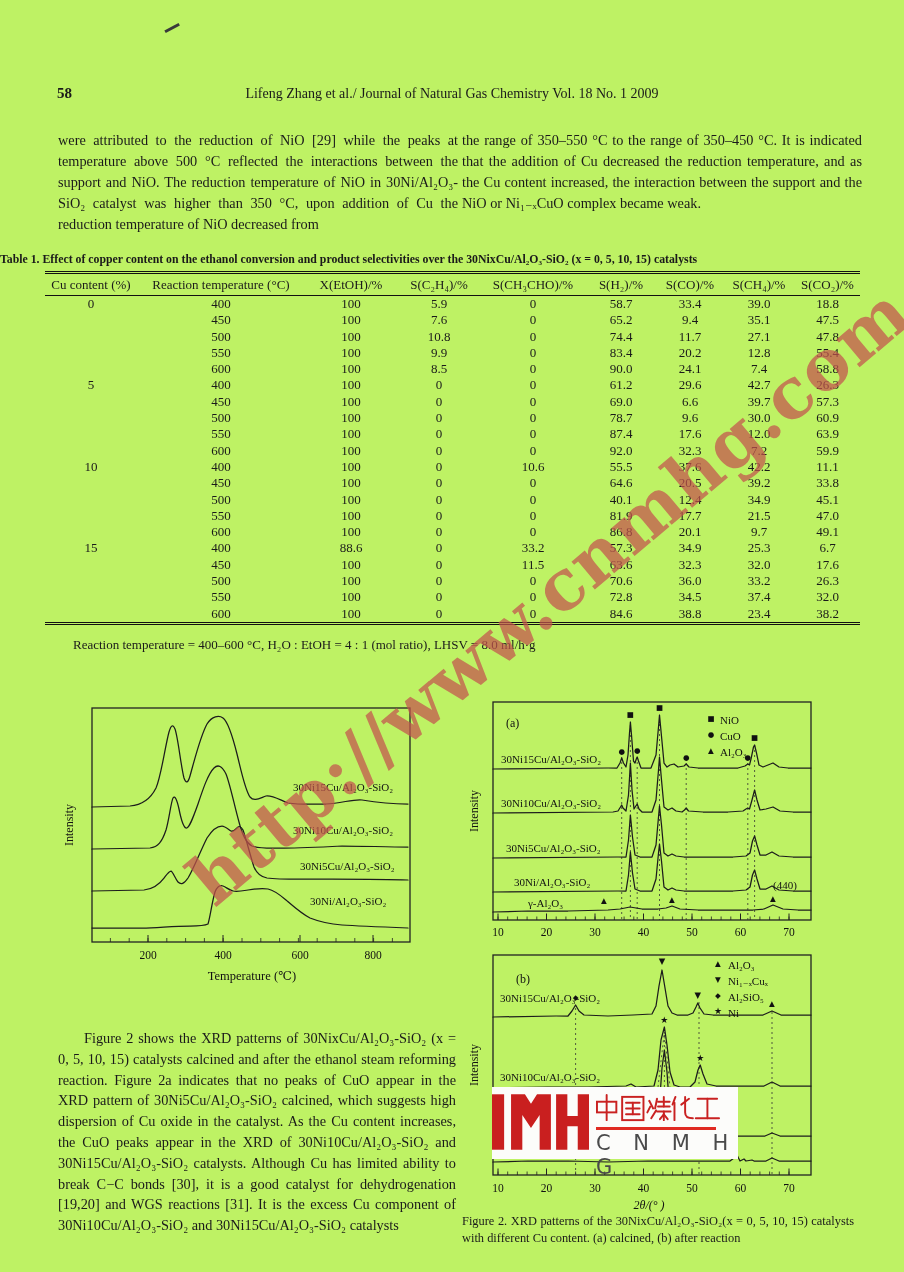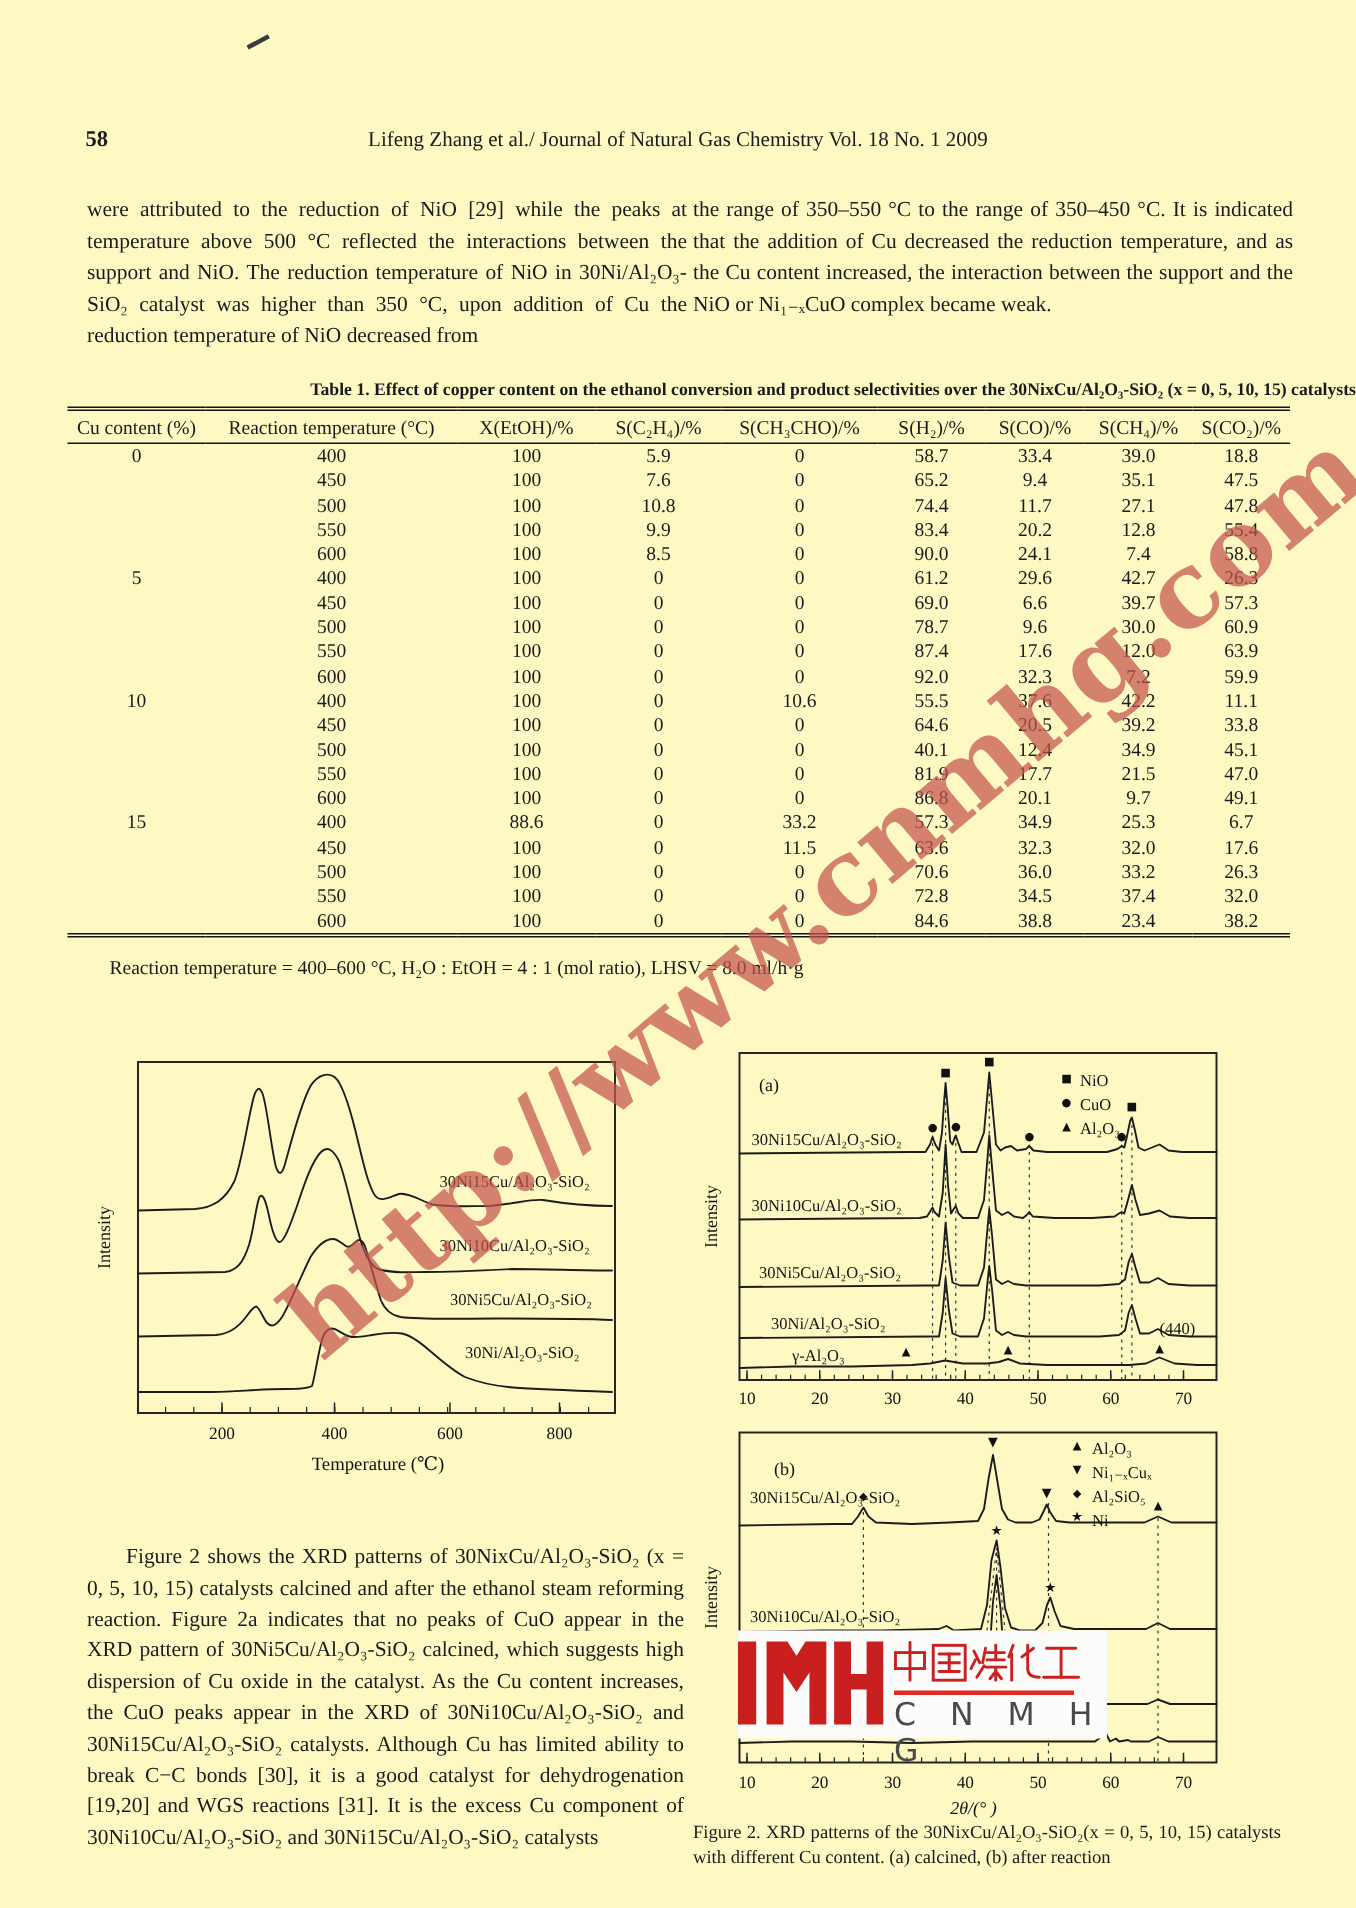--- a/index.html
+++ b/index.html
@@ -1,22 +1,22 @@
 <!DOCTYPE html>
 <html><head>
 <meta charset="utf-8">
 <style>
   html,body{margin:0;padding:0;background:#e8e8e6;}
-  #page{position:relative;width:904px;height:1272px;background:#fef9c3;margin:0 auto;
+  #page{position:relative;width:904px;height:1272px;background:#bef264;margin:0 auto;
         font-family:"Liberation Serif","DejaVu Serif",serif;color:#1a1a1a;overflow:hidden;}
   .abs{position:absolute;}
   .running-head{top:86px;left:0;width:904px;text-align:center;font-size:14px;}
   .page-num{top:85px;left:57px;font-size:15px;font-weight:600;}
   .col{width:400px;font-size:14.3px;line-height:21px;text-align:justify;}
-  .tbl-caption{top:252px;left:0;width:904px;text-align:right;font-weight:bold;font-size:11.8px;}
+  .tbl-caption{top:252px;left:0;width:904px;text-align:left;font-weight:bold;font-size:11.8px;}
   table.tbl{border-collapse:collapse;width:815px;font-size:13px;}
   .tbl{border-top:3px double #111;border-bottom:3px double #111;}
   .tbl th{font-weight:normal;border-bottom:1.4px solid #111;padding:3px 0 2px 0;font-size:13px;}
   .tbl td,.tbl th{text-align:center;}
   .tbl td{height:16.3px;padding:0;line-height:16.3px;}
   .footnote{top:637px;left:73px;font-size:13px;}
   .caption{font-size:12.4px;line-height:16.5px;text-align:justify;}
   .indent{text-indent:26px;}
   svg text{fill:#111;font-family:"Liberation Serif","DejaVu Serif",serif;}
   .curve{fill:none;stroke:#1c1c1c;stroke-width:1.25;stroke-linejoin:round;stroke-linecap:round;}

